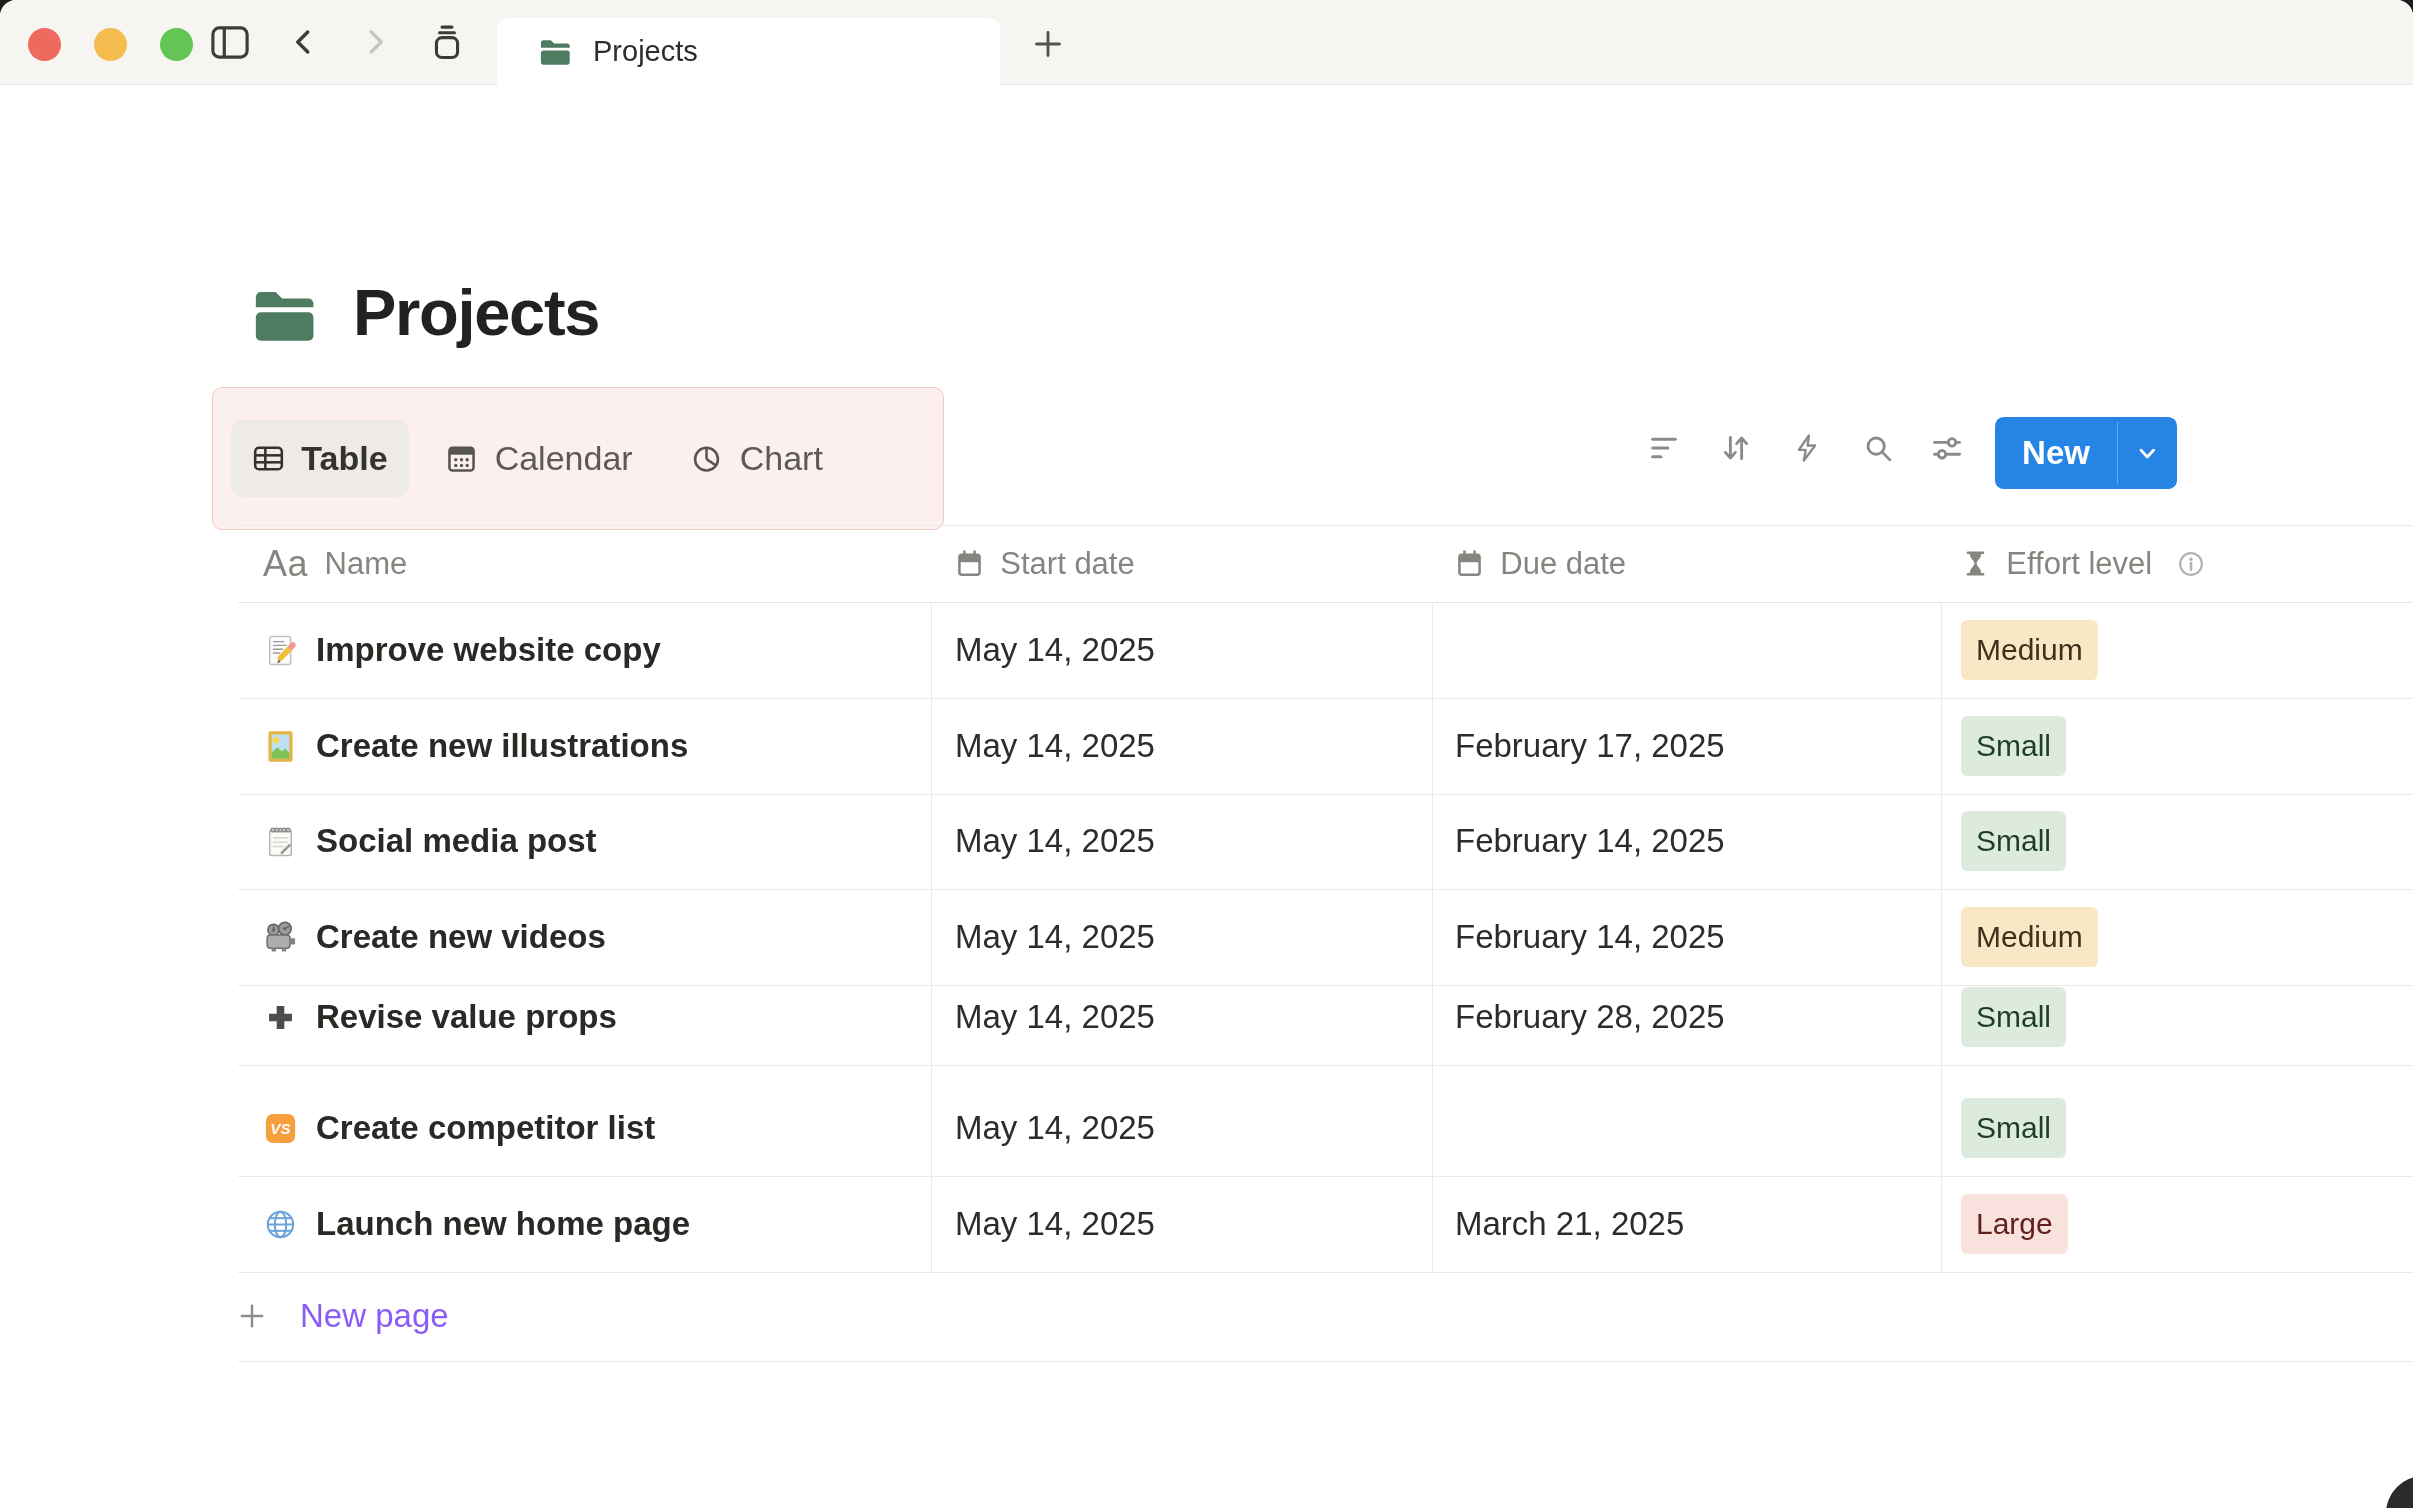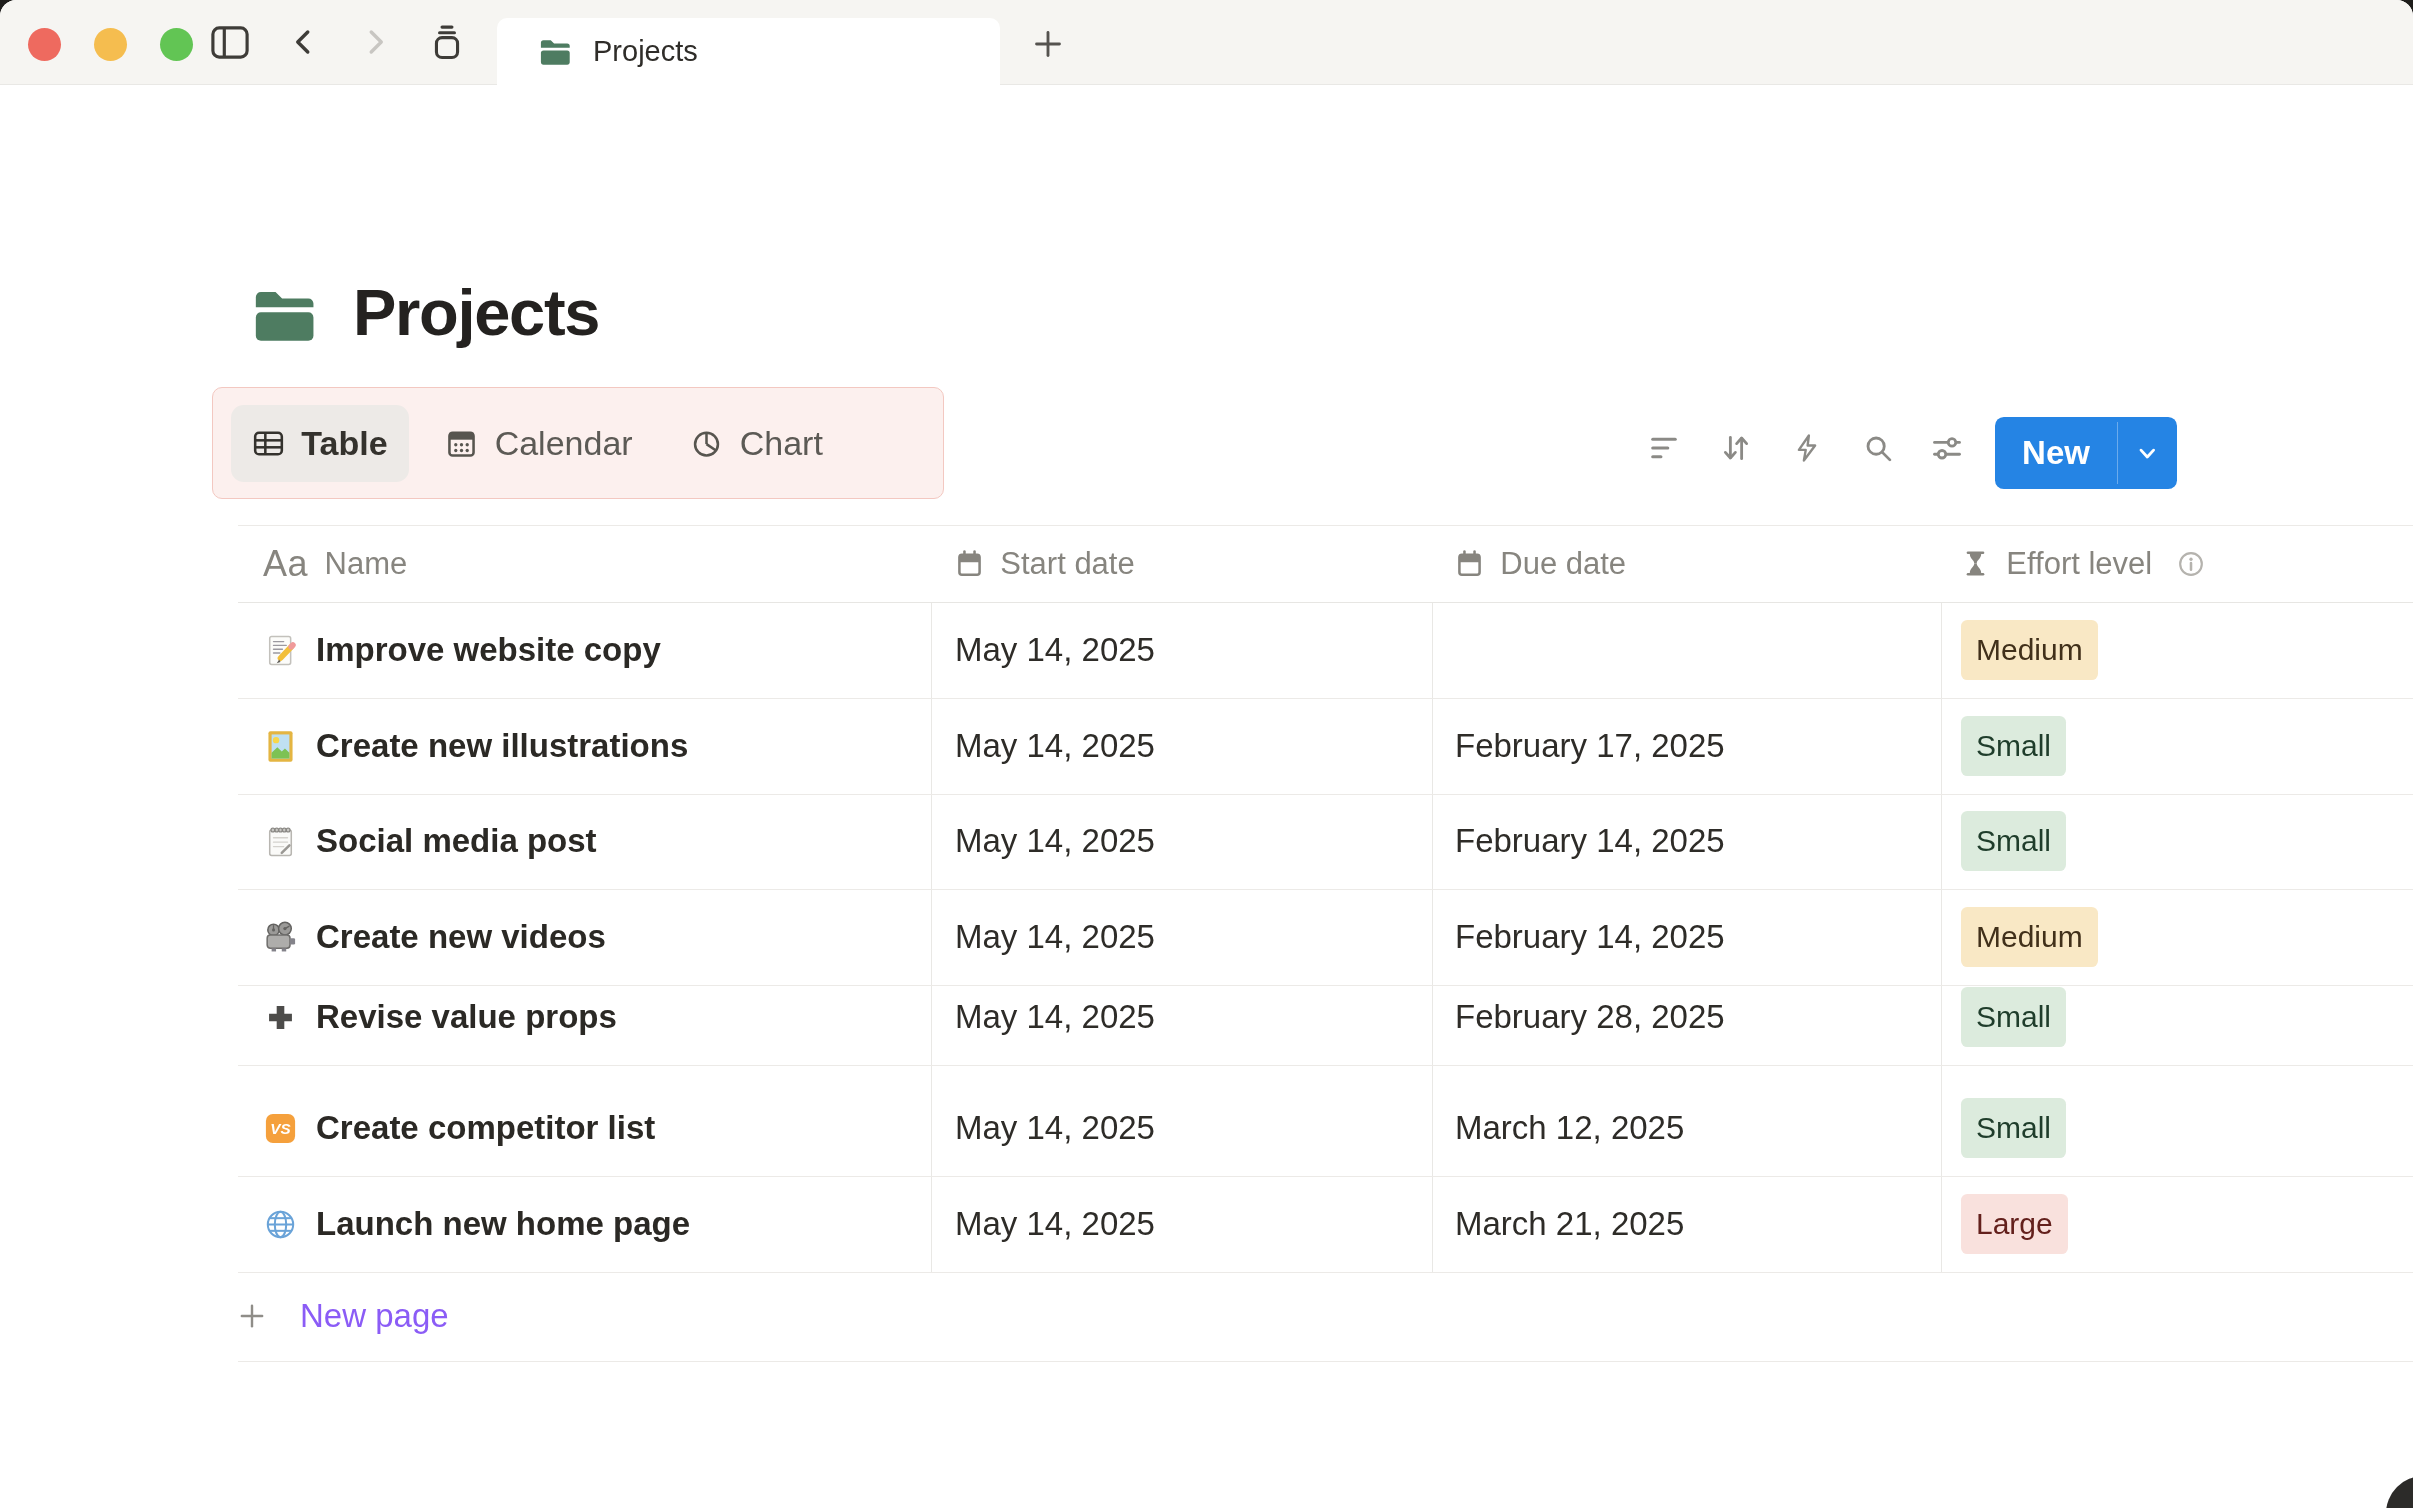--- a/index.html
+++ b/index.html
@@ -18,21 +18,21 @@
   .nav{position:absolute;top:0;height:84px;display:flex;align-items:center;}
   .navbtn{width:60px;height:60px;display:flex;align-items:center;justify-content:center;border-radius:7.5px;}
   .tab{position:absolute;left:497px;top:17.6px;width:503px;height:67px;background:#ffffff;
     border-radius:10px 10px 0 0;display:flex;align-items:center;padding-left:41px;box-sizing:border-box;}
   .tab-label{font-size:29px;color:#2f2d29;font-weight:500;margin-left:20px;}
   .newtab{position:absolute;left:1018px;top:14px;width:60px;height:60px;display:flex;align-items:center;justify-content:center;}
   
   .page-icon{position:absolute;left:250px;top:282px;width:70px;height:70px;}
   .page-title{position:absolute;left:353px;top:275px;font-size:65px;font-weight:700;color:#242220;letter-spacing:-1.3px;}
   
-  .callout{position:absolute;left:212px;top:387px;width:732px;height:112px;background:#fcf0ee;
+  .callout{position:absolute;left:212px;top:387px;width:732px;height:143px;background:#fcf0ee;
     border:1.9px solid #f3c8c1;border-radius:10px;box-sizing:border-box;display:flex;align-items:center;padding-left:17.6px;}
   .viewtab{display:flex;align-items:center;gap:16.3px;height:77px;border-radius:12.6px;padding:0 21.4px;}
   .viewtab.active{background:#edeae7;}
   .viewtab.active .vlabel{color:#34322d;font-weight:600;}
   .vlabel{font-size:34px;color:#5c5a55;font-weight:400;white-space:nowrap;}
   .vgap{width:15px;}
   
   .tool{position:absolute;top:433px;width:30px;height:30px;}
   .newbtn{position:absolute;left:1995px;top:417px;width:182px;height:72px;background:#2584e4;border-radius:8.8px;
     display:flex;align-items:center;color:#fff;}
@@ -381,21 +381,20 @@
     <div class="cell c-name">
       <span class="emoji">
         <svg width="33" height="33" viewBox="0 0 52 52" style="font-size:52px">
           <rect x="3" y="3" width="46" height="46" rx="11" fill="#f5a03c"></rect>
           <text x="26" y="35" text-anchor="middle" font-family="Liberation Sans, sans-serif" font-size="24" font-weight="800" font-style="italic" fill="#ffffff">VS</text>
         </svg>
       </span>
       <span>Create competitor list</span>
     </div>
     <div class="cell c-start">May 14, 2025</div>
-    <div class="cell c-due">March 12, 2025</div>
     <div class="cell c-effort">
         <span class="badge badge-green">Small</span>
       </div>
   </div>
 
   <div class="trow" style="top:1177px">
     <div class="cell c-name">
       <span class="emoji">
         <svg width="33" height="33" viewBox="0 0 52 52">
           <g stroke="#6aa3d8" stroke-width="3.2" fill="none">

